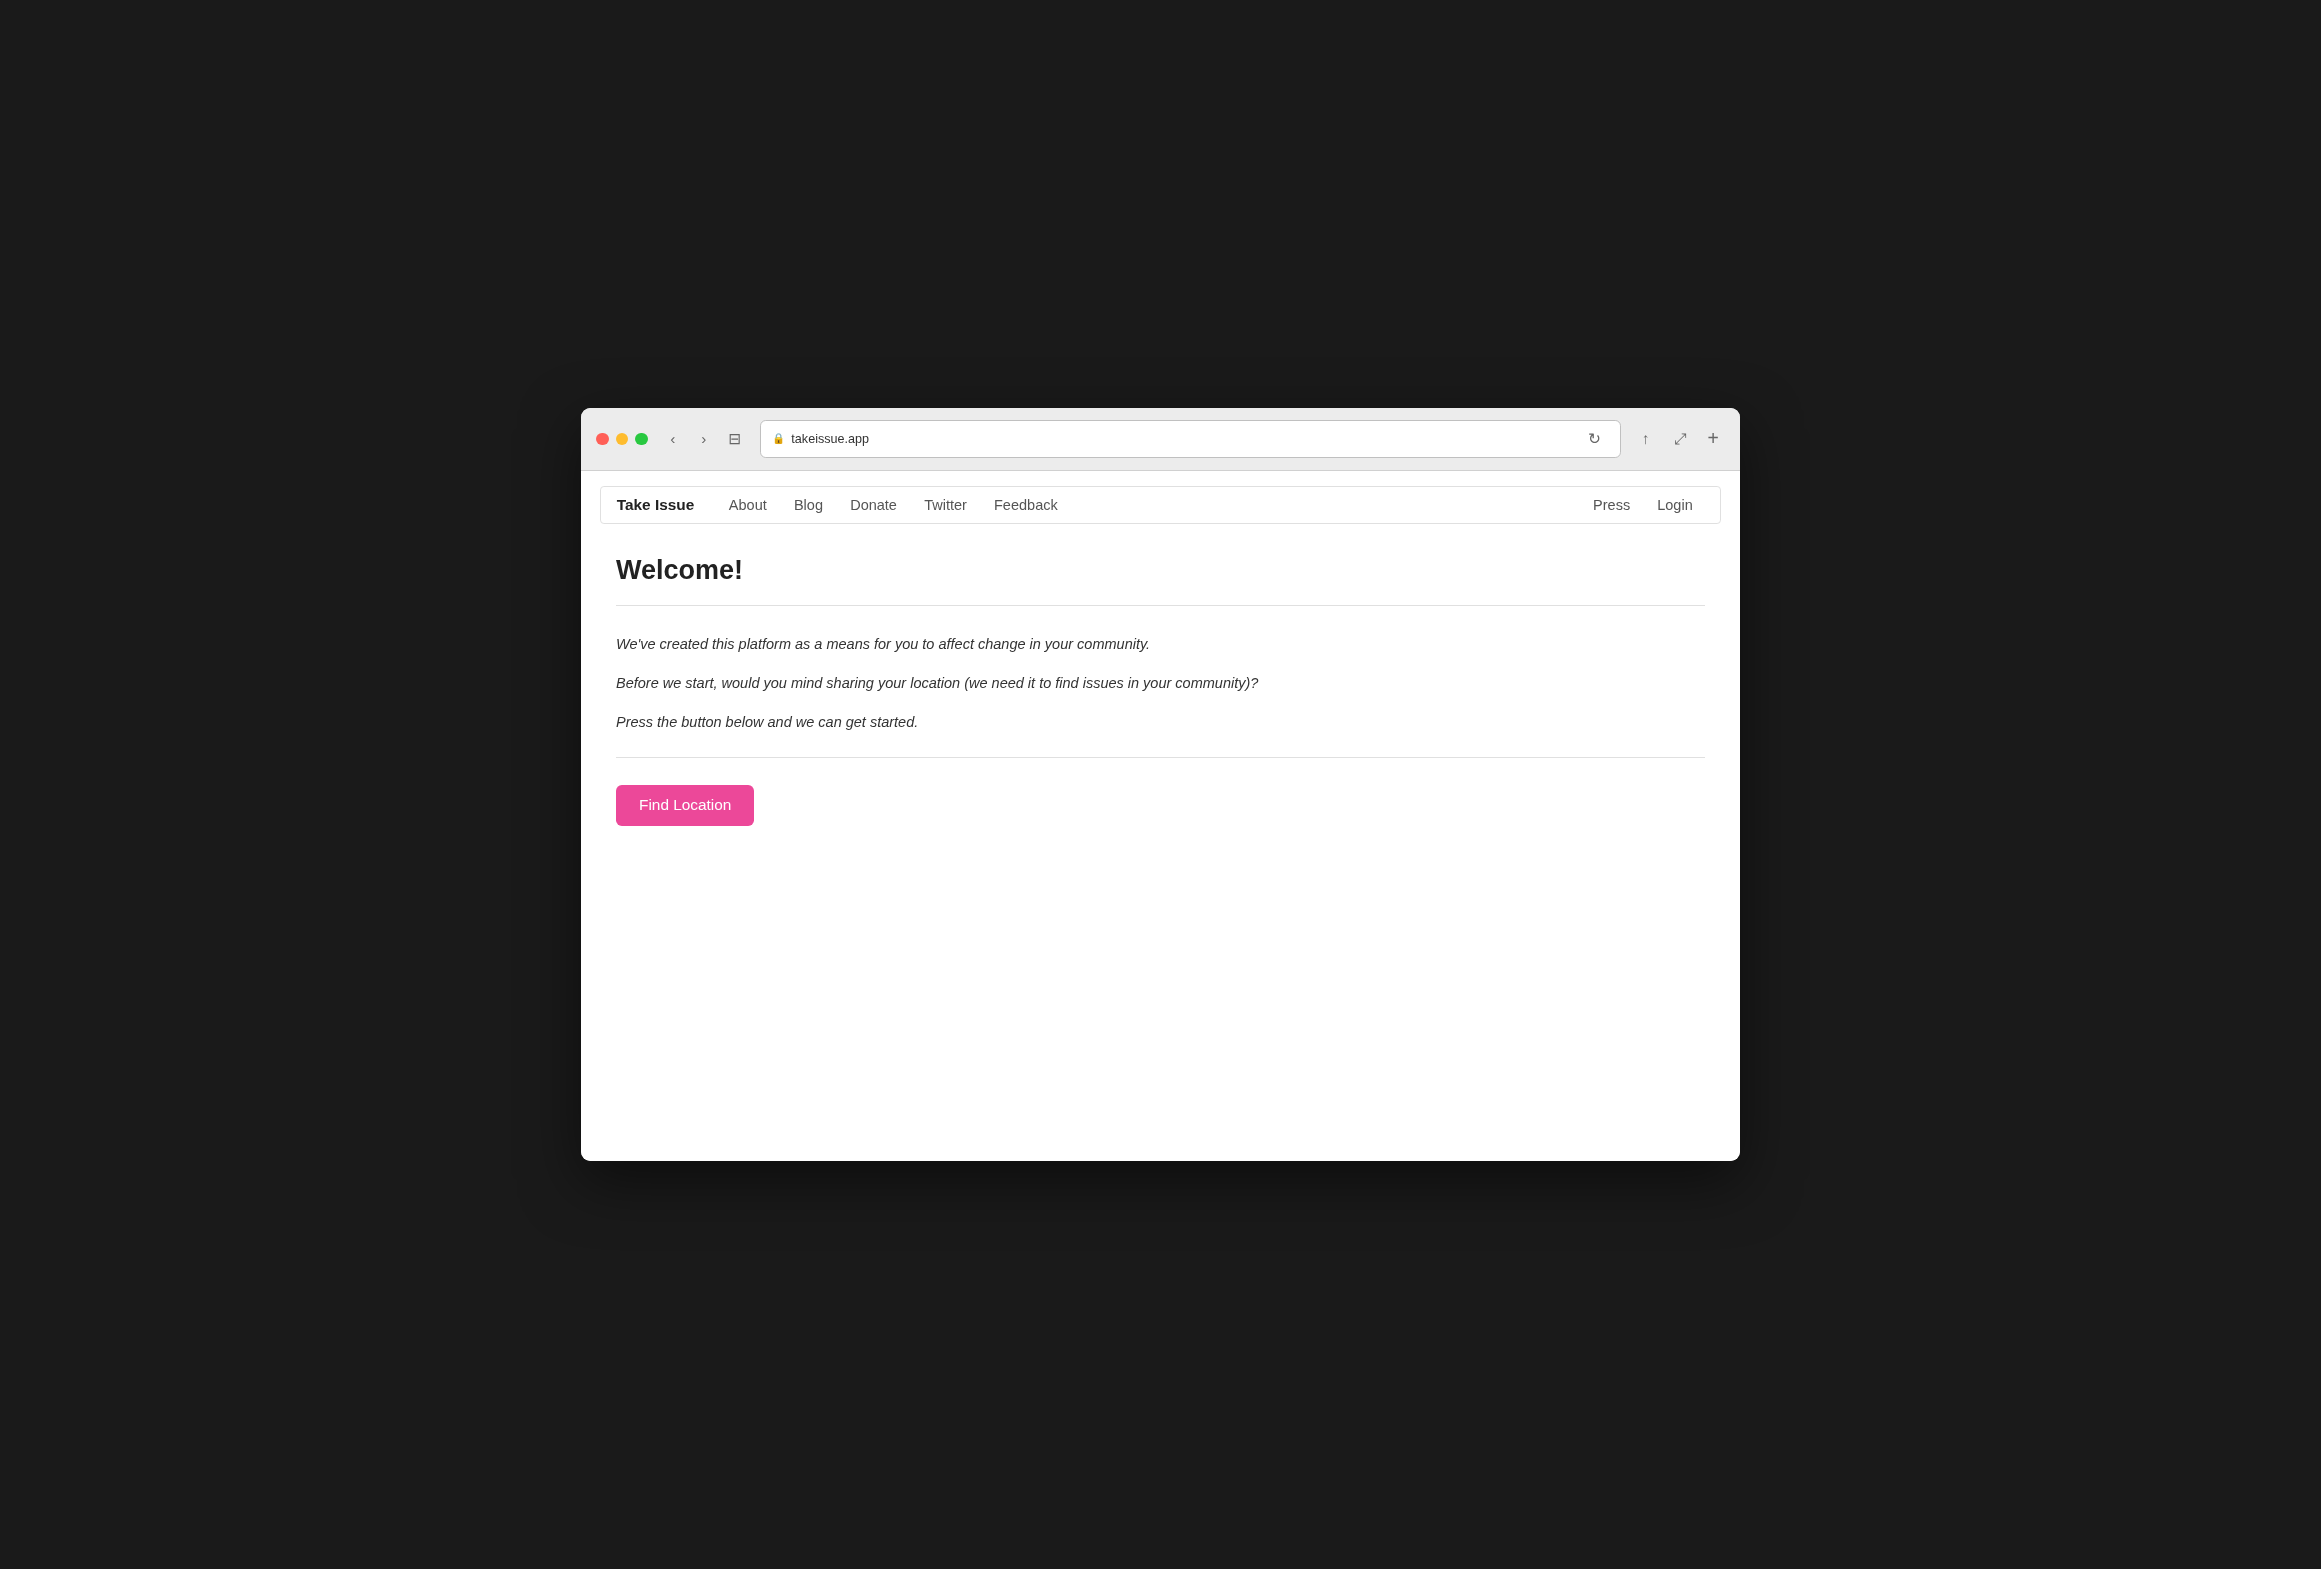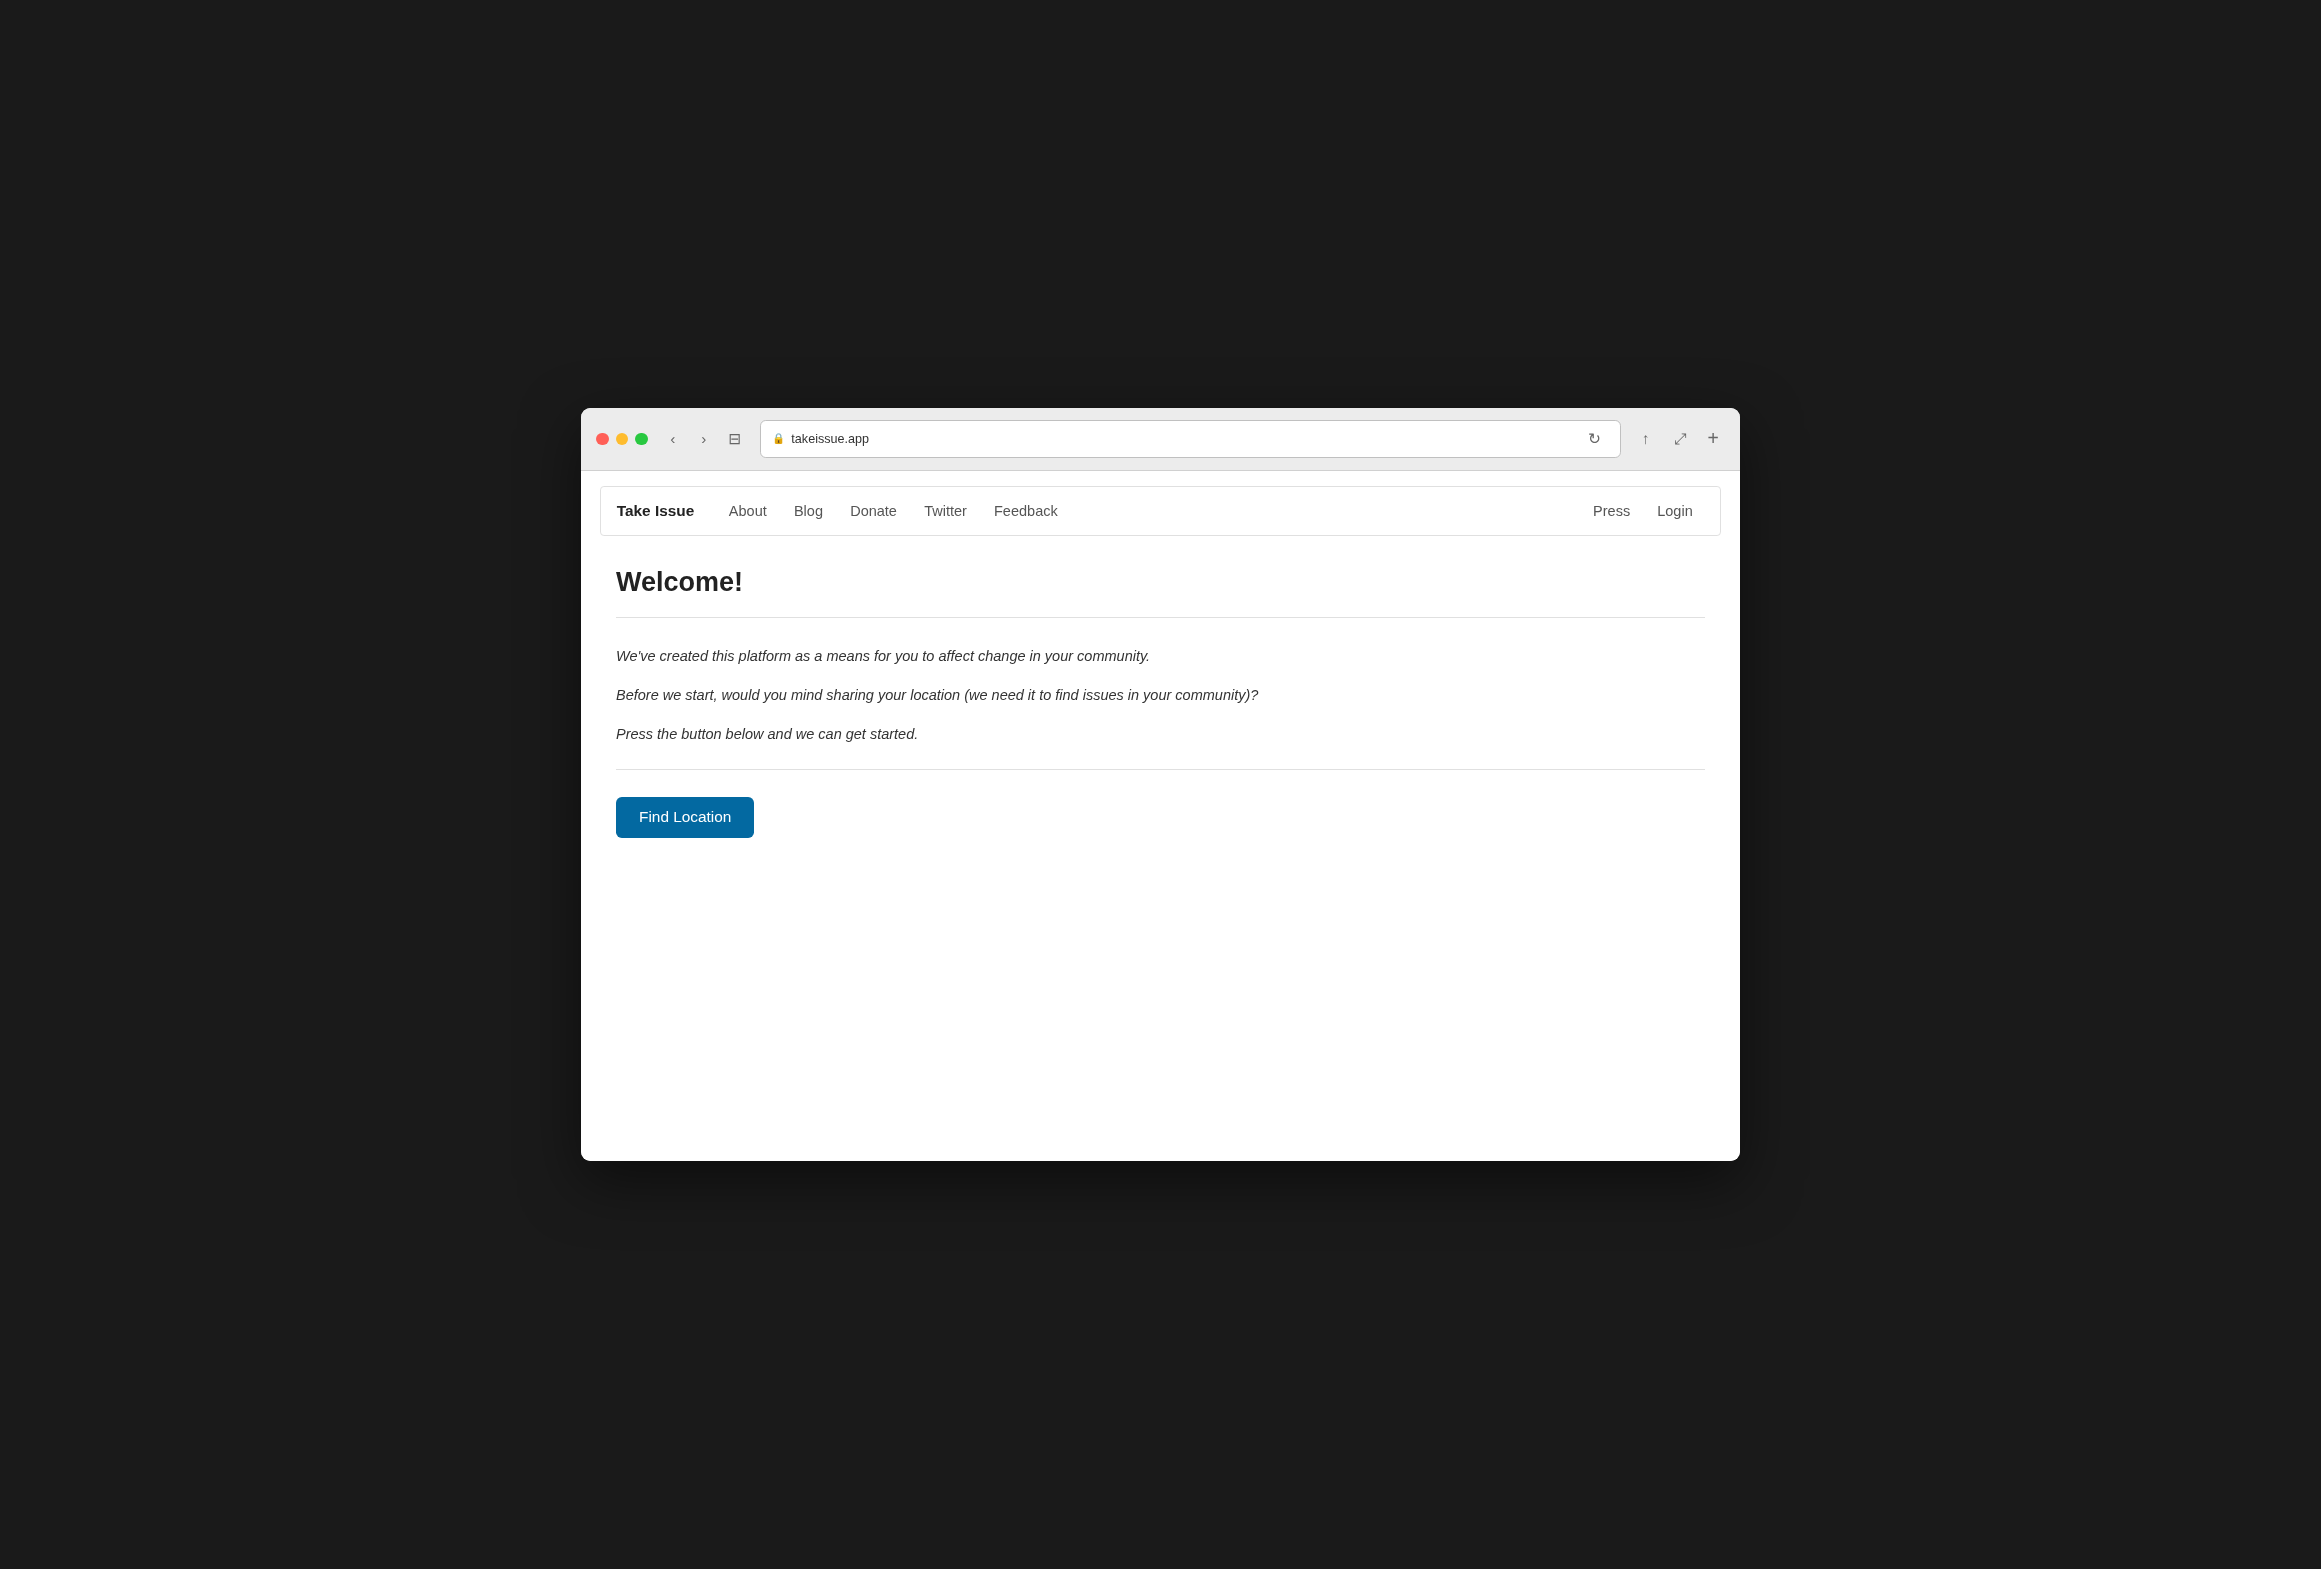--- a/index.html
+++ b/index.html
@@ -151,21 +151,21 @@
     }
 
     
     .site-nav {
       border: 1px solid #e0e0e0;
       border-radius: 3.9px;
       margin: 15.4px 19.3px 0 19.3px;
       padding: 0 15.4px;
       display: flex;
       align-items: center;
-      height: 50px;
+      height: 38px;
     }
 
     .site-nav-brand {
       font-weight: 700;
       font-size: 15.4px;
       color: #222;
       margin-right: 23px;
       white-space: nowrap;
     }
 
@@ -218,21 +218,21 @@
       font-style: italic;
     }
 
     .divider-bottom {
       border: none;
       border-top: 1px solid #e0e0e0;
       margin: 23px 0 27px 0;
     }
 
     .find-location-btn {
-      background: #0369a1;
+      background: #ec4899;
       color: #ffffff;
       border: none;
       border-radius: 5.8px;
       padding: 11.6px 23px;
       font-size: 15.4px;
       font-weight: 500;
       cursor: pointer;
       transition: background 0.15s;
     }
   </style>

